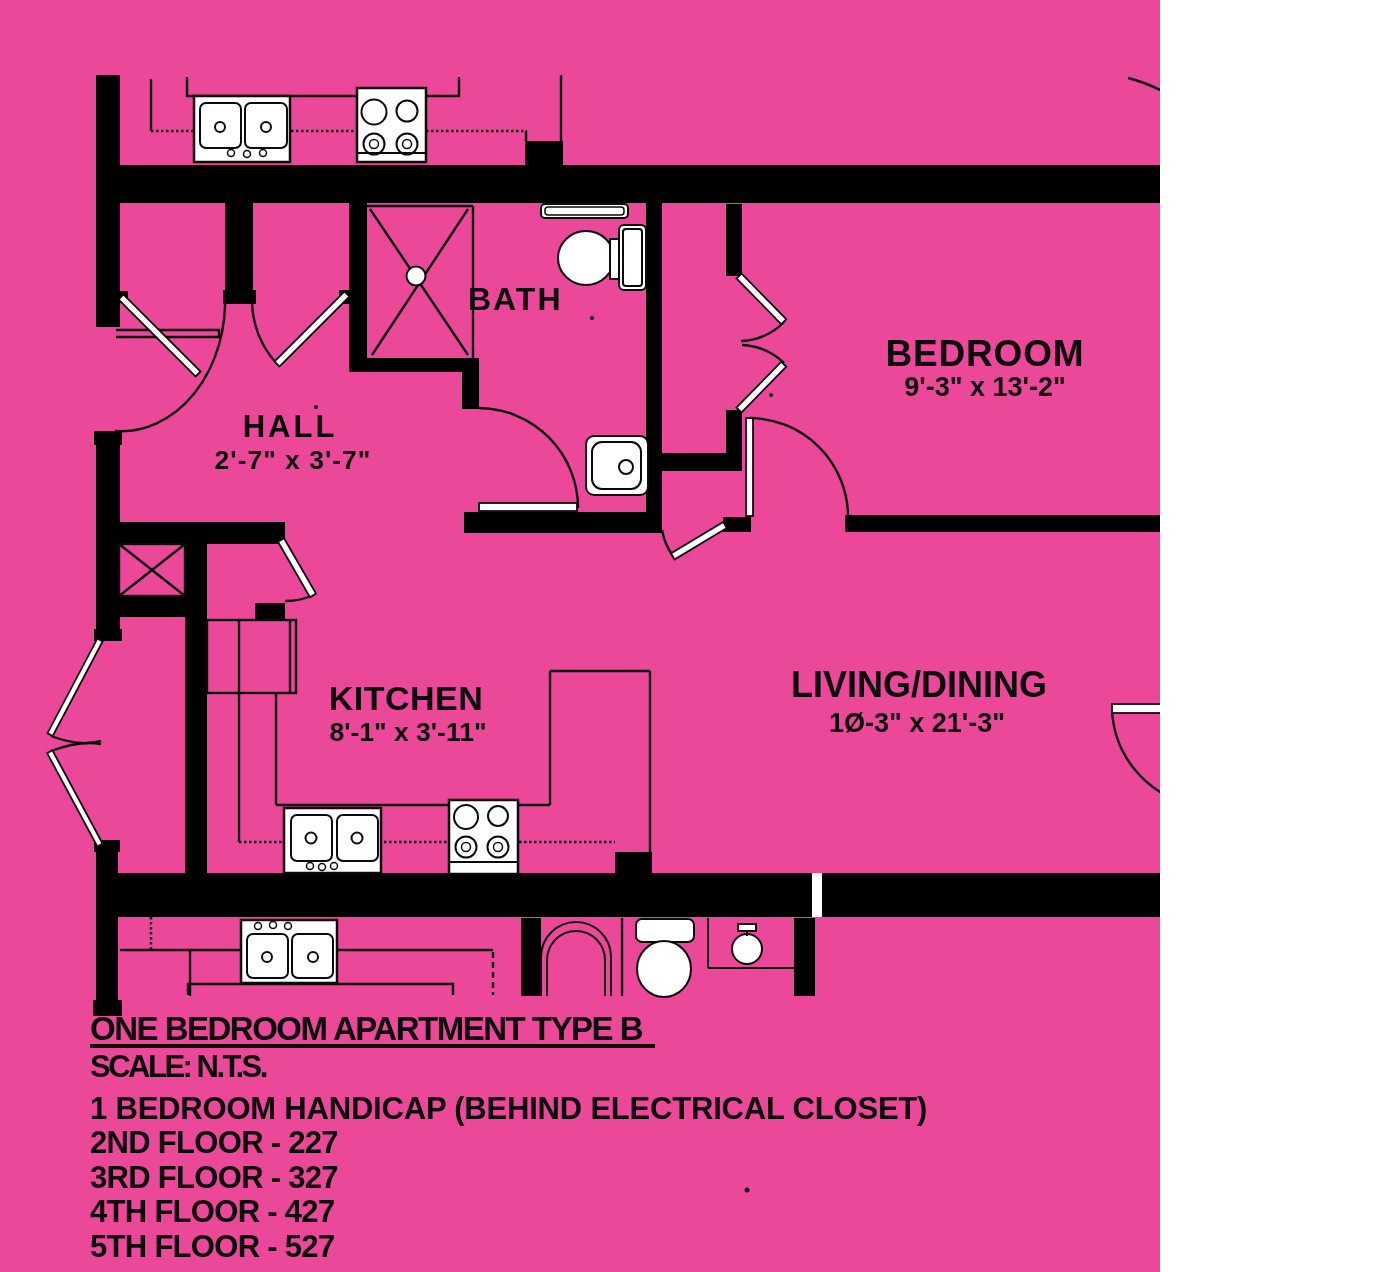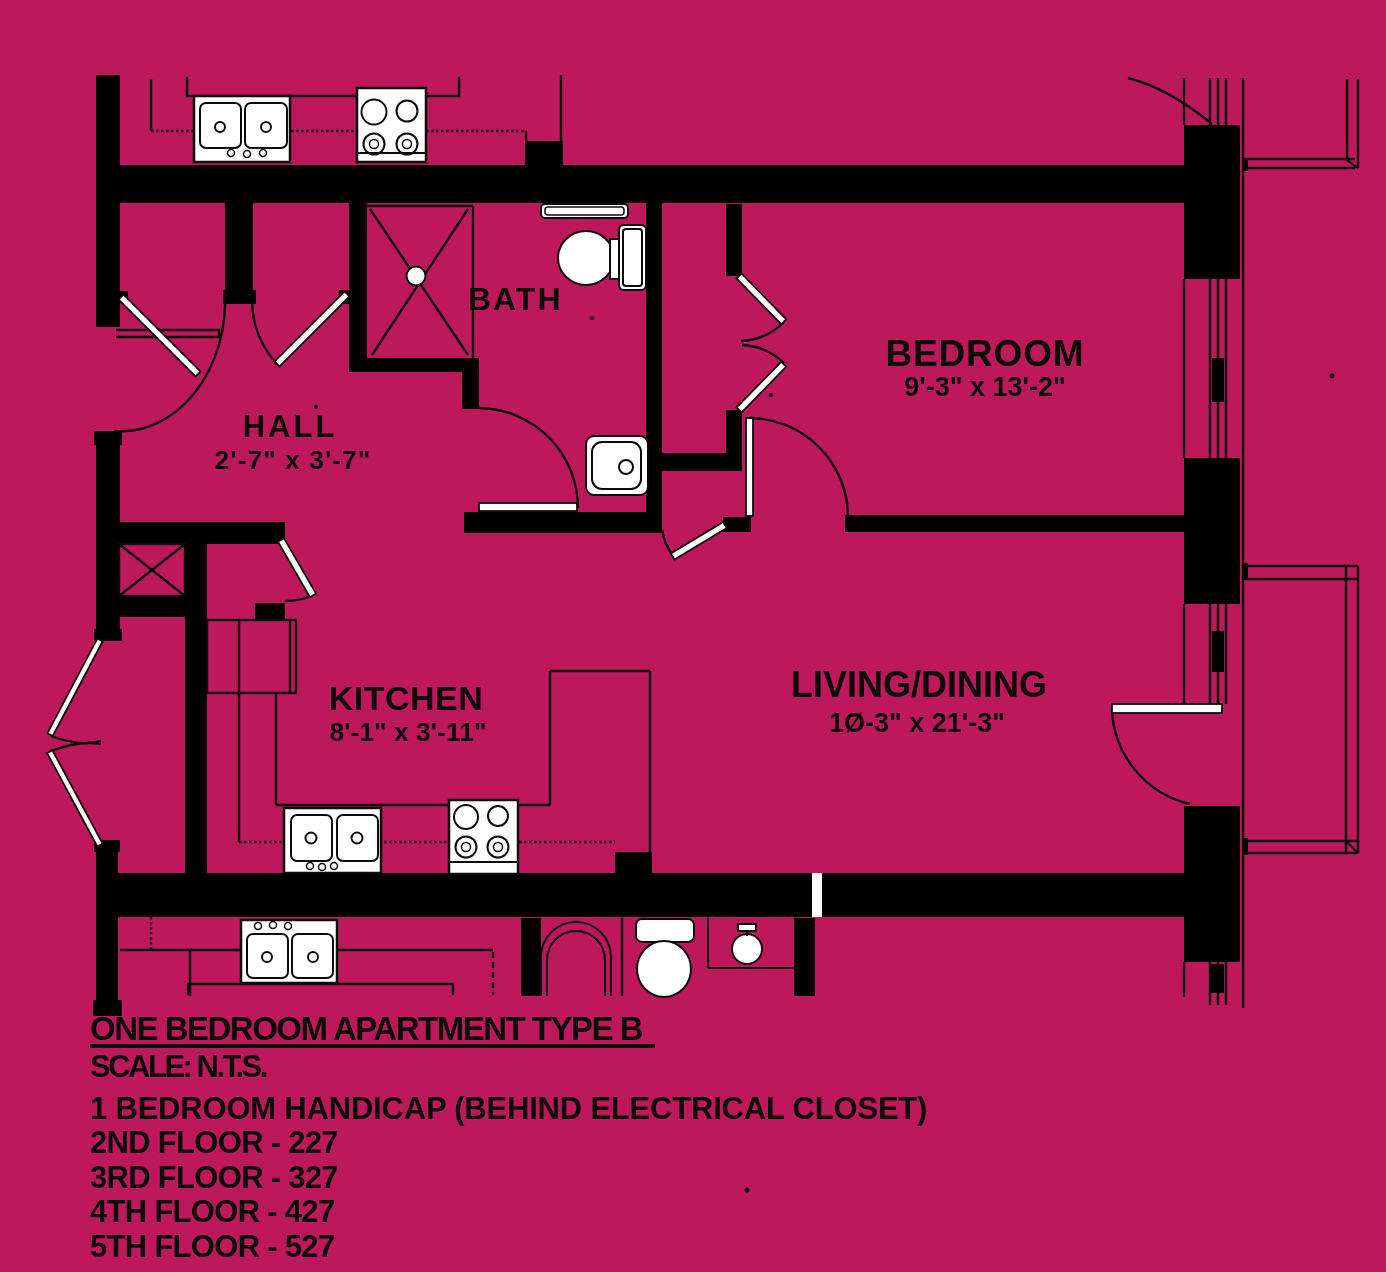--- a/index.html
+++ b/index.html
@@ -1,16 +1,16 @@
 <!DOCTYPE html>
 <html><head>
 <meta charset="utf-8">
 <style>
   html,body{margin:0;padding:0;background:#fff;}
-  #page{width:1386px;height:1272px;position:relative;background:#be185d;overflow:hidden;}
+  #page{width:1160px;height:1272px;position:relative;background:#ec4899;overflow:hidden;}
   svg{position:absolute;top:0;left:0;}
   text{font-family:"Liberation Sans",sans-serif;font-weight:bold;fill:#0b0b0b;}
 </style>
 </head>
 <body>
 <div id="page">
 <svg width="1386" height="1272" viewBox="0 0 1386 1272">
 
 <g fill="#000" stroke="none">
   <rect x="96" y="75" width="24" height="128"></rect>

